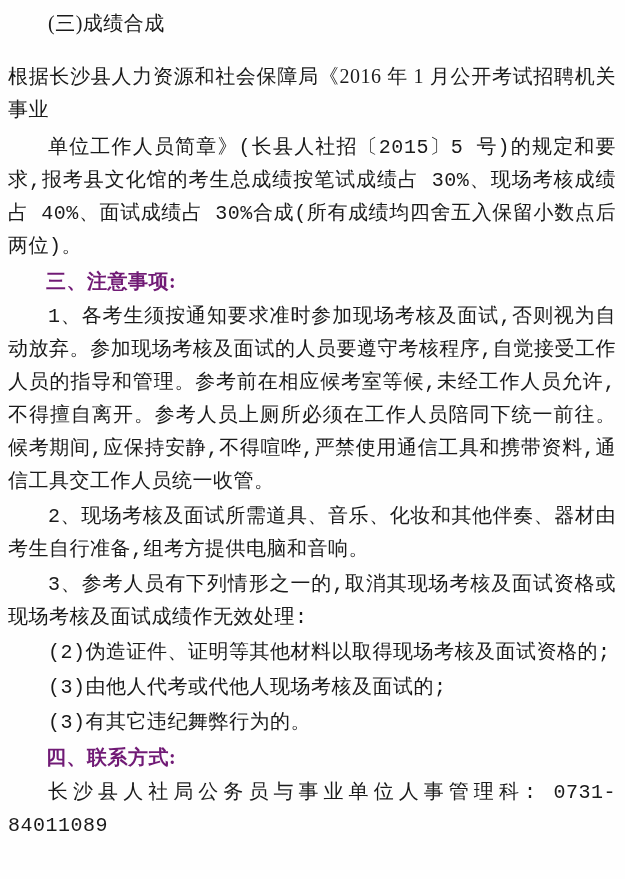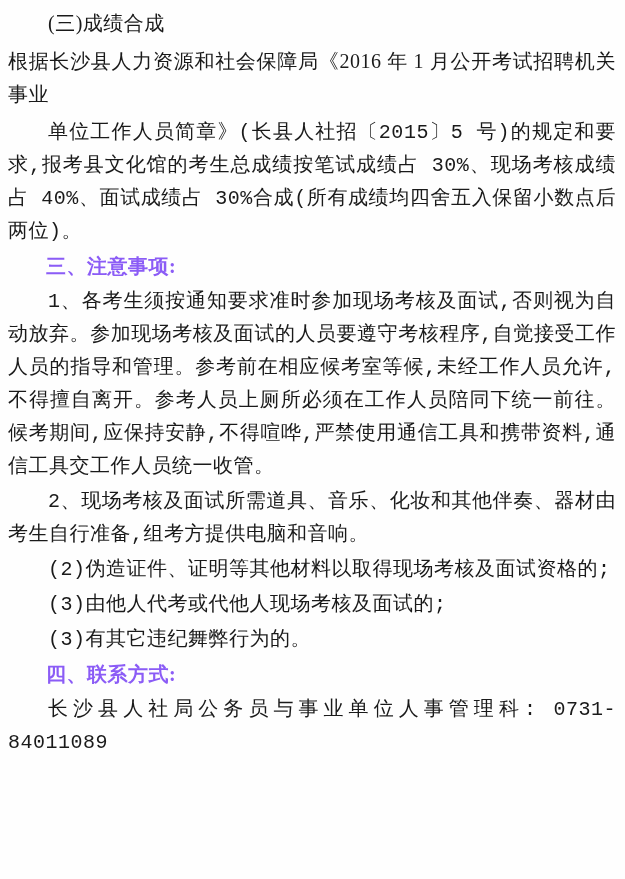--- a/index.html
+++ b/index.html
@@ -20,46 +20,47 @@
     line-height: 33px;
     overflow: hidden;
   }
   .page p {
     margin: 0 0 2px 0;
     text-align: justify;
     letter-spacing: 0.5px;
   }
   p.sub-heading {
     text-indent: 2em;
-    margin-bottom: 5px;
+    margin-bottom: 20px;
   }
   p.flush {
     text-indent: 0;
     margin-bottom: 5px;
   }
   p.indent {
     text-indent: 2em;
     font-family: Liberation Mono, monospace;
   }
   p.heading {
     text-indent: 1.9em;
     font-weight: bold;
-    color: #8b5cf6;
+    color: #701a75;
     font-family: Liberation Serif, serif;
   }
 </style>
 </head>
 <body>
 
 <div class="page">
   <p class="sub-heading">(三)成绩合成</p>
   <p class="flush">根据长沙县人力资源和社会保障局《2016 年 1 月公开考试招聘机关事业</p>
   <p class="indent">单位工作人员简章》(长县人社招〔2015〕5 号)的规定和要求,报考县文化馆的考生总成绩按笔试成绩占 30%、现场考核成绩占 40%、面试成绩占 30%合成(所有成绩均四舍五入保留小数点后两位)。</p>
   <p class="heading">三、注意事项:</p>
   <p class="indent">1、各考生须按通知要求准时参加现场考核及面试,否则视为自动放弃。参加现场考核及面试的人员要遵守考核程序,自觉接受工作人员的指导和管理。参考前在相应候考室等候,未经工作人员允许,不得擅自离开。参考人员上厕所必须在工作人员陪同下统一前往。候考期间,应保持安静,不得喧哗,严禁使用通信工具和携带资料,通信工具交工作人员统一收管。</p>
   <p class="indent">2、现场考核及面试所需道具、音乐、化妆和其他伴奏、器材由考生自行准备,组考方提供电脑和音响。</p>
+  <p class="indent">3、参考人员有下列情形之一的,取消其现场考核及面试资格或现场考核及面试成绩作无效处理:</p>
   <p class="indent">(2)伪造证件、证明等其他材料以取得现场考核及面试资格的;</p>
   <p class="indent">(3)由他人代考或代他人现场考核及面试的;</p>
   <p class="indent">(3)有其它违纪舞弊行为的。</p>
   <p class="heading">四、联系方式:</p>
   <p class="indent">长沙县人社局公务员与事业单位人事管理科: 0731-84011089</p>
 
 </div>
 
 </body></html>

